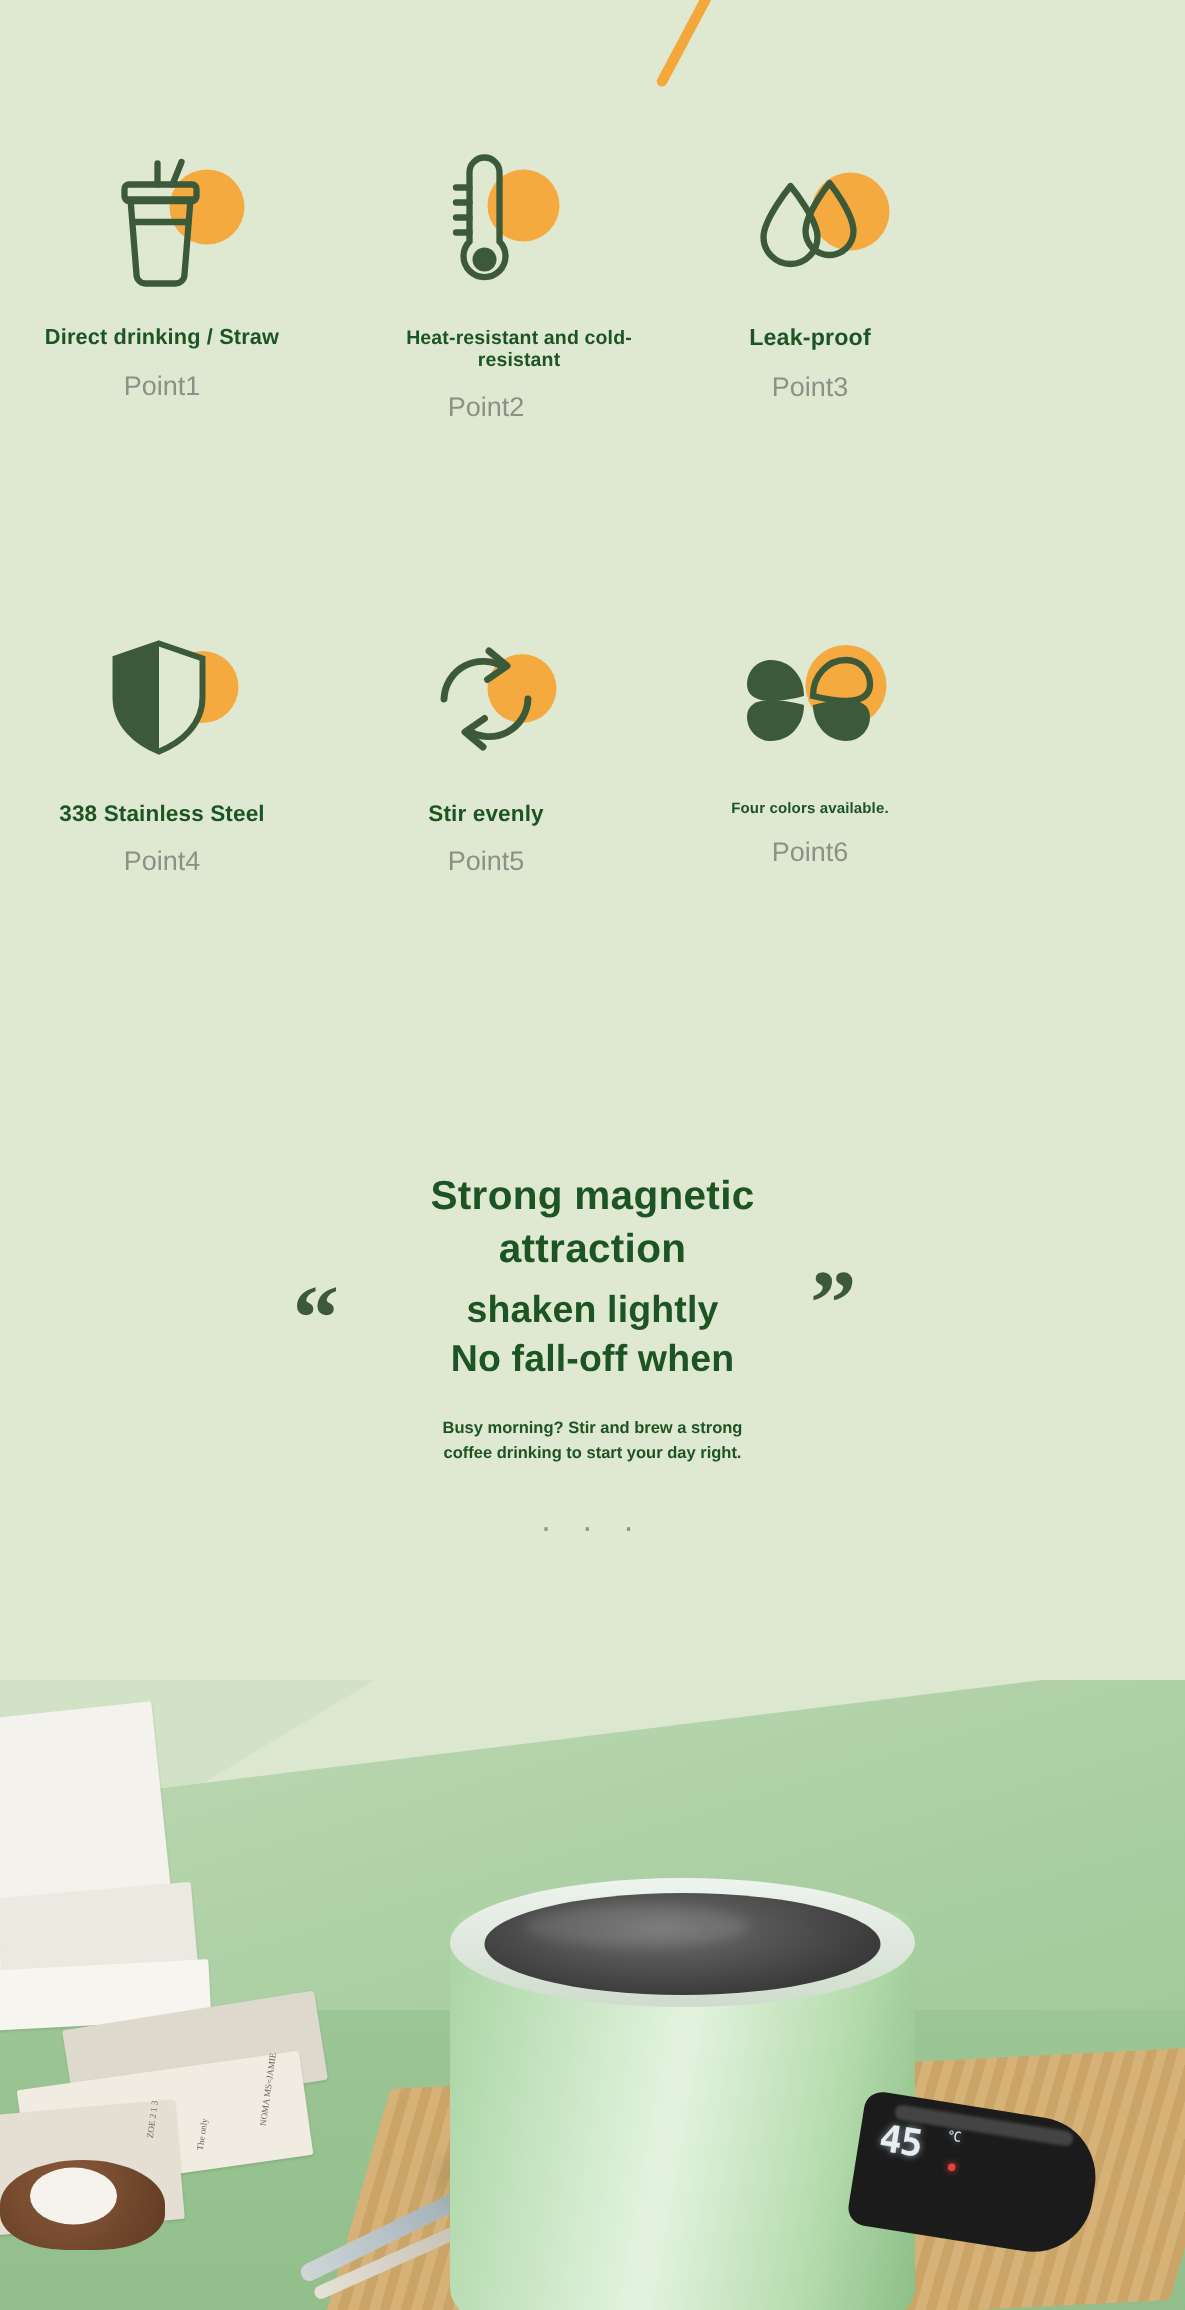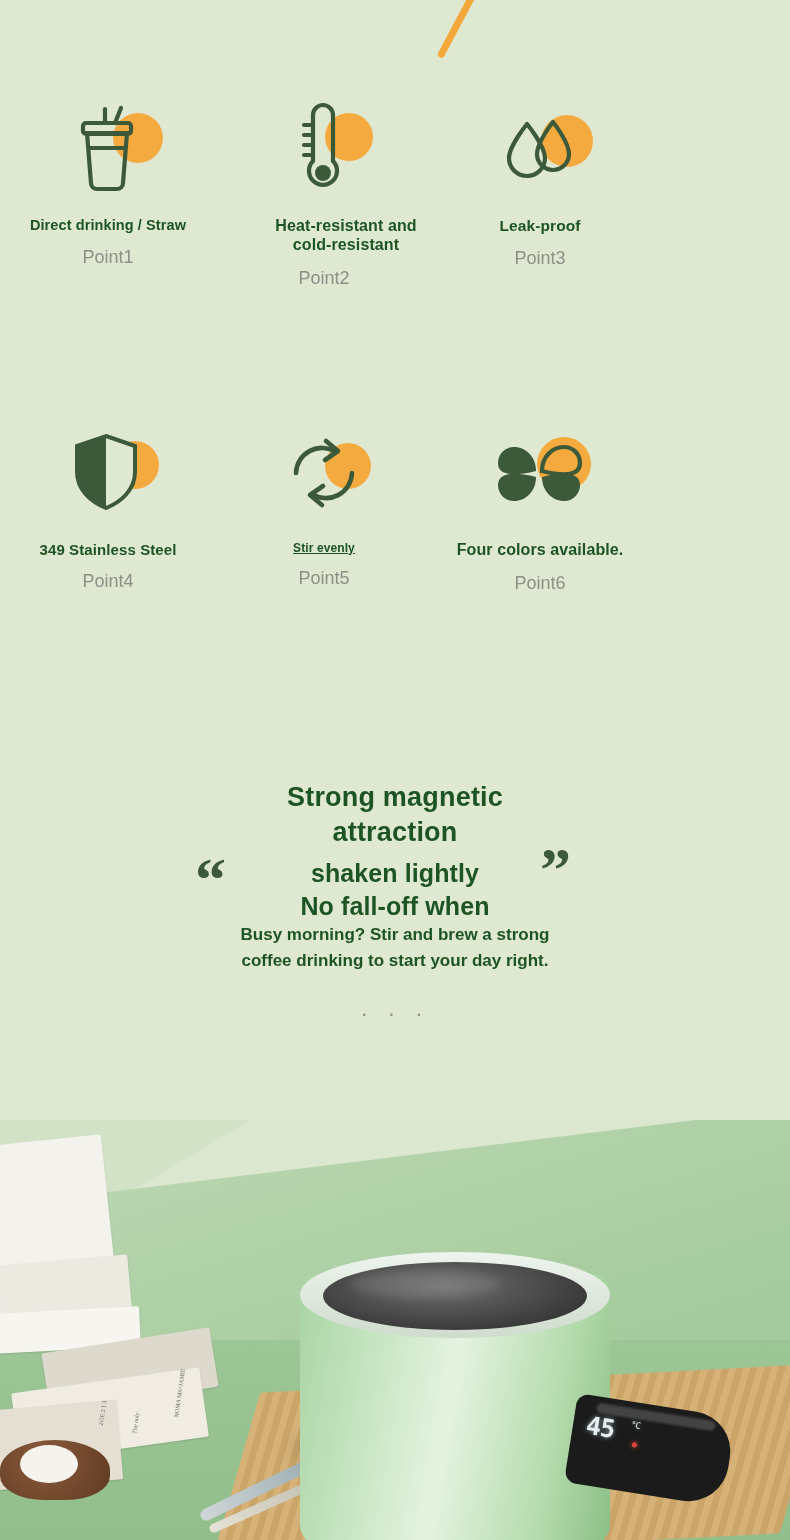--- a/index.html
+++ b/index.html
@@ -64,25 +64,25 @@
 
   .f-title {
     color: #1d5424;
     font-weight: bold;
     letter-spacing: .1px;
     margin-top: 14px;
     line-height: 1.18;
     max-width: 230px;
   }
   .f-title.s1 { font-size: 14.5px; }
-  .f-title.s2 { font-size: 16px; margin-left: 44px; }
+  .f-title.s2 { font-size: 13px; margin-left: 44px; }
   .f-title.s3 { font-size: 15.5px; }
   .f-title.s4 { font-size: 15px; }
-  .f-title.s5 { font-size: 12px; text-decoration: underline; }
-  .f-title.s6 { font-size: 16px; }
+  .f-title.s5 { font-size: 15px; }
+  .f-title.s6 { font-size: 10px; }
 
   .f-point {
     margin-top: 13px;
     font-size: 18px;
     color: #8c9086;
     font-weight: 400;
   }
 
   
   .quote-block {
@@ -113,23 +113,24 @@
     color: #3c5a3a;
     font-family: "Liberation Serif", serif;
     font-size: 62px;
     line-height: 1;
     font-weight: bold;
   }
   .quote-open { left: 195px; top: 68px; }
   .quote-close { left: 540px; top: 58px; }
 
   .body-copy {
+    margin-top: 22px;
     color: #1d5424;
     font-weight: bold;
-    font-size: 17px;
+    font-size: 11px;
     line-height: 1.5;
   }
   .dots {
     margin-top: 28px;
     color: #8c9086;
     font-size: 22px;
     letter-spacing: 7px;
   }
 
   
@@ -374,21 +375,21 @@
 
     <div class="feature">
       <div class="icon-wrap">
         <div class="blob" style="width:48px;height:48px;left:58px;top:22px;"></div>
         <svg width="78" height="86" viewBox="0 0 78 86" fill="none">
           <path d="M37 6 L66 16 V42 C66 60 52 72 37 78 C22 72 8 60 8 42 V16 z" fill="#3c5a3a"></path>
           <path d="M37 6 L66 16 V42 C66 60 52 72 37 78 z" fill="#dfe9d2"></path>
           <path d="M37 6 L66 16 V42 C66 60 52 72 37 78 C22 72 8 60 8 42 V16 z" fill="none" stroke="#3c5a3a" stroke-width="4"></path>
         </svg>
       </div>
-      <div class="f-title s4">349 Stainless Steel</div>
+      <div class="f-title s4">338 Stainless Steel</div>
       <div class="f-point">Point4</div>
     </div>
 
     <div class="feature">
       <div class="icon-wrap">
         <div class="blob" style="width:46px;height:46px;left:56px;top:24px;"></div>
         <svg width="84" height="80" viewBox="0 0 84 80" fill="none" stroke="#3c5a3a" stroke-width="4.6" stroke-linecap="round">
           <path d="M14 40 a26 26 0 0 1 40 -21"></path>
           <path d="M70 40 a26 26 0 0 1 -40 21"></path>
           <path d="M44 8 l12 10 -13 9" stroke-linejoin="round"></path>

